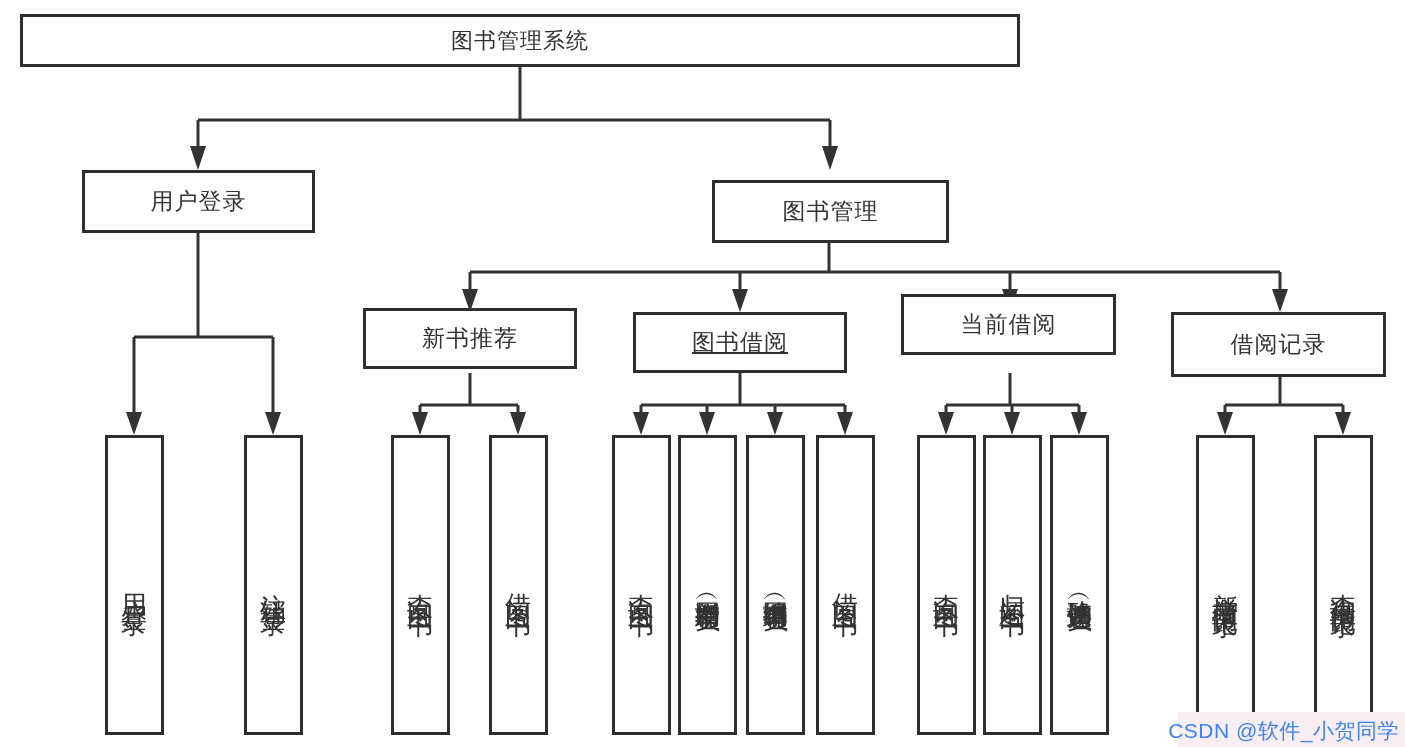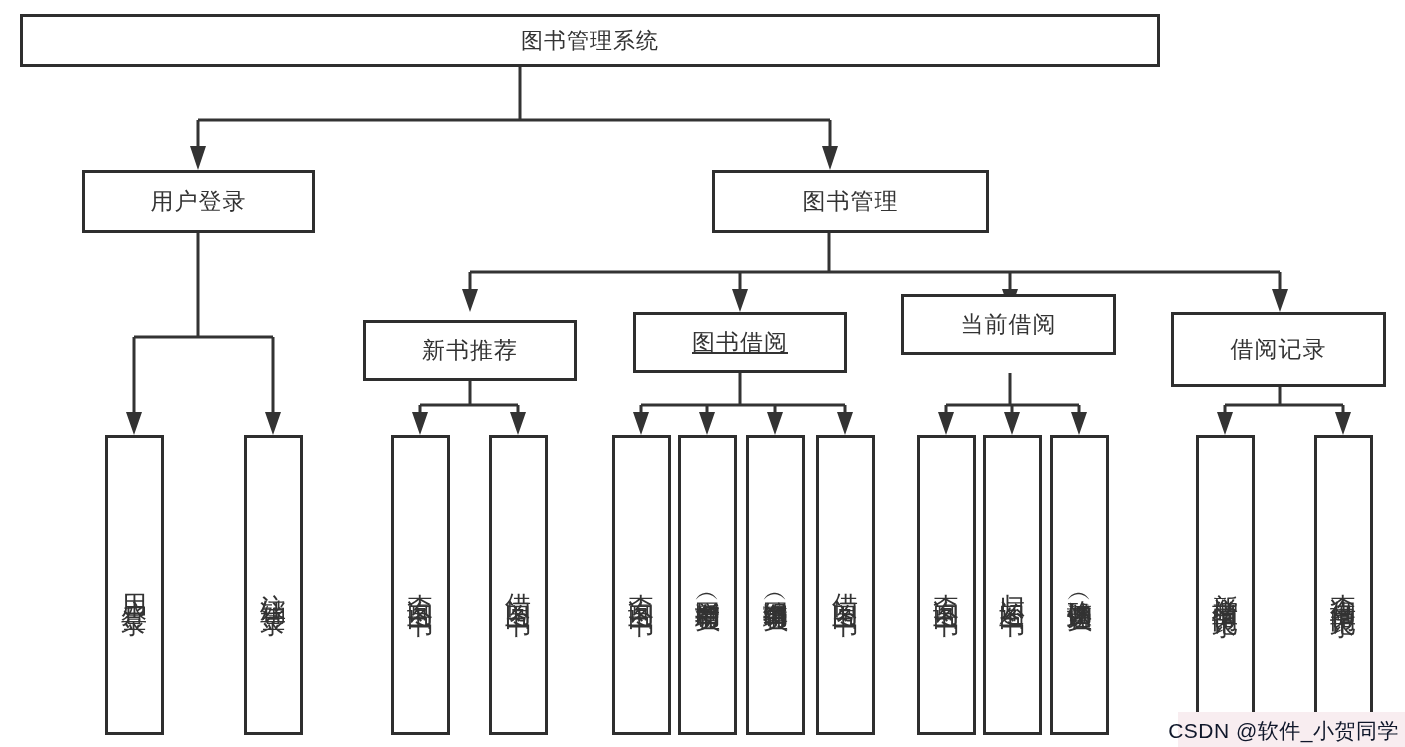--- a/index.html
+++ b/index.html
@@ -36,21 +36,21 @@
   .watermark-band{
     position:absolute;
     left:1178px;top:712px;width:227px;height:35px;
     background:#f8edf0;
     z-index:3;
   }
   .watermark{
     position:absolute;
     right:6px;top:717px;
     font-size:21px;
-    color:#0f172a;
+    color:#3b82f6;
     letter-spacing:0.5px;
     z-index:4;
     white-space:nowrap;
   }
 </style>
 </head>
 <body>
 
 <div class="canvas">
 
@@ -79,29 +79,29 @@
       M699 412 L715 412 L707 435 Z
       M767 412 L783 412 L775 435 Z
       M837 412 L853 412 L845 435 Z
       M938 412 L954 412 L946 435 Z
       M1004 412 L1020 412 L1012 435 Z
       M1071 412 L1087 412 L1079 435 Z
       M1217 412 L1233 412 L1225 435 Z
       M1335 412 L1351 412 L1343 435 Z"></path>
   </svg>
 
-  <div class="node h-node root-node" style="left:20px;top:14px;width:1140px;height:53px;">图书管理系统</div>
+  <div class="node h-node root-node" style="left:20px;top:14px;width:1000px;height:53px;">图书管理系统</div>
 
   <div class="node h-node" style="left:82px;top:170px;width:233px;height:63px;">用户登录</div>
-  <div class="node h-node" style="left:712px;top:170px;width:277px;height:63px;">图书管理</div>
+  <div class="node h-node" style="left:712px;top:180px;width:237px;height:63px;">图书管理</div>
 
-  <div class="node h-node" style="left:363px;top:320px;width:214px;height:61px;">新书推荐</div>
+  <div class="node h-node" style="left:363px;top:308px;width:214px;height:61px;">新书推荐</div>
   <div class="node h-node" style="left:633px;top:312px;width:214px;height:61px;text-decoration:underline;">图书借阅</div>
   <div class="node h-node" style="left:901px;top:294px;width:215px;height:61px;">当前借阅</div>
-  <div class="node h-node" style="left:1171px;top:312px;width:215px;height:75px;">借阅记录</div>
+  <div class="node h-node" style="left:1171px;top:312px;width:215px;height:65px;">借阅记录</div>
 
   <div class="node v-node" style="left:105px;top:435px;width:59px;height:300px;">用户登录</div>
   <div class="node v-node" style="left:244px;top:435px;width:59px;height:300px;">注销登录</div>
 
   <div class="node v-node" style="left:391px;top:435px;width:59px;height:300px;">查询图书</div>
   <div class="node v-node" style="left:489px;top:435px;width:59px;height:300px;">借阅图书</div>
 
   <div class="node v-node" style="left:612px;top:435px;width:59px;height:300px;">查询图书</div>
   <div class="node v-node tight" style="left:678px;top:435px;width:59px;height:300px;">新增图书（管理员）</div>
   <div class="node v-node tight" style="left:746px;top:435px;width:59px;height:300px;">编辑图书（管理员）</div>

